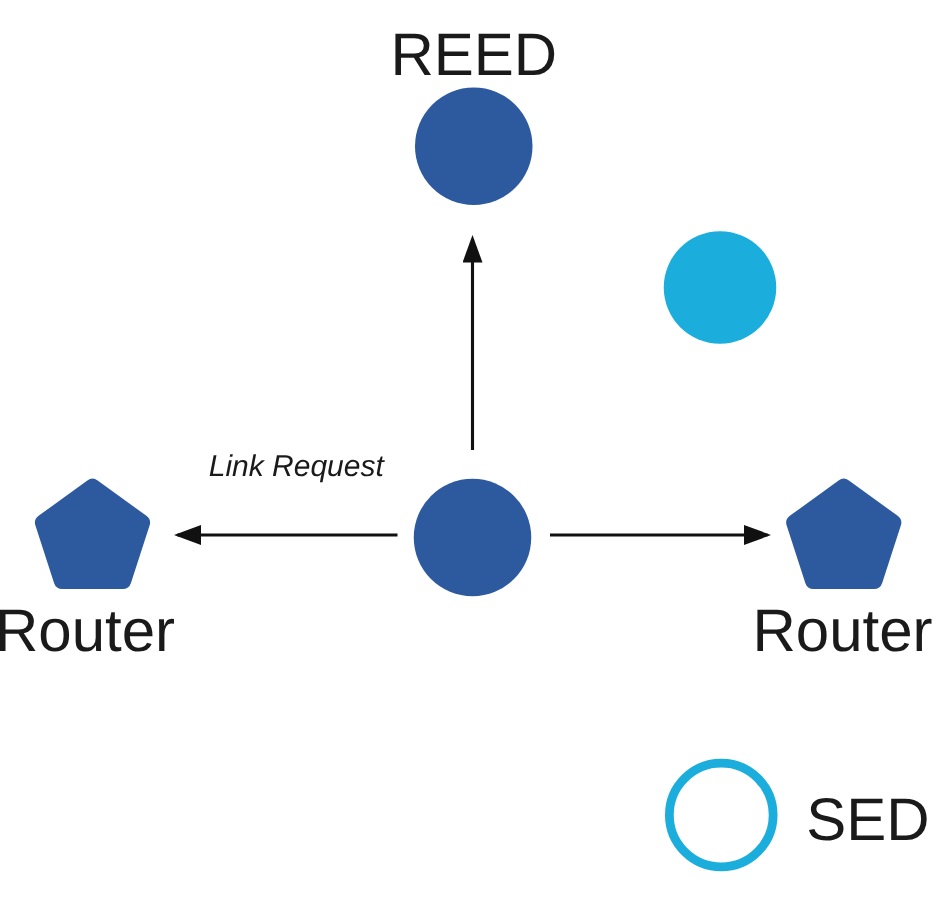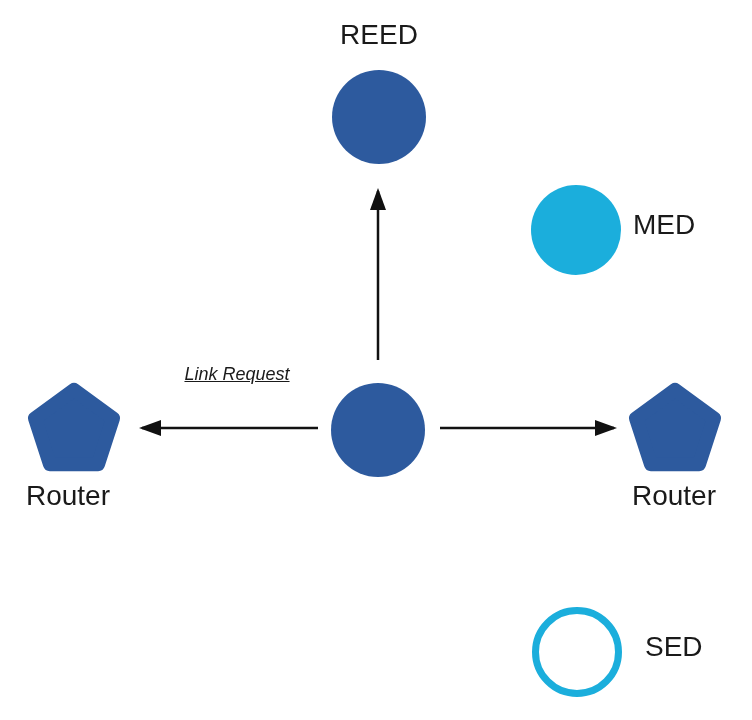--- a/index.html
+++ b/index.html
@@ -10,47 +10,46 @@
   }
   .canvas {
     position: relative;
     width: 752px;
     height: 720px;
     background: #ffffff;
     overflow: hidden;
   }
   .node-label {
     position: absolute;
-    font-size: 28px;
+    font-size: 48px;
     line-height: 1.0;
     color: #1a1a1a;
     white-space: nowrap;
   }
   .centered-x { transform: translateX(-50%); }
   .circle {
     position: absolute;
     border-radius: 50%;
   }
   .ring {
     position: absolute;
     border-radius: 50%;
     box-sizing: border-box;
     border-style: solid;
     border-width: 7px;
     background: transparent;
   }
   .annotation {
     position: absolute;
     font-style: italic;
-    font-size: 18px;
+    font-size: 24px;
     line-height: 26px;
     color: #1a1a1a;
     text-align: center;
     white-space: nowrap;
-    text-decoration: underline;
   }
   svg.pent {
     position: absolute;
     width: 100px;
     height: 100px;
     overflow: visible;
   }
   svg.arrows {
     position: absolute;
     left: 0;
@@ -73,21 +72,20 @@
     </defs>
     <line x1="378" y1="360" x2="378" y2="191" stroke-width="2.5" marker-end="url(#ah)" stroke="#111111"></line>
     <line x1="318" y1="428" x2="142" y2="428" stroke-width="2.5" marker-end="url(#ah)" stroke="#111111"></line>
     <line x1="440" y1="428" x2="614" y2="428" stroke-width="2.5" marker-end="url(#ah)" stroke="#111111"></line>
   </svg>
 
   <div class="node-label centered-x" style="left:379px; top:21px;">REED</div>
   <div class="circle" style="left: 332px; top: 70px; width: 94px; height: 94px; background-color: rgb(45, 90, 158);"></div>
 
   <div class="circle" style="left: 531px; top: 185px; width: 90px; height: 90px; background-color: rgb(27, 174, 220);"></div>
-  <div class="node-label" style="left:633px; top:211px;">MED</div>
 
   <div class="annotation centered-x" style="left:237px; top:361px;">
     <div>Link Request</div>
   </div>
 
   <div class="circle" style="left: 331px; top: 383px; width: 94px; height: 94px; background-color: rgb(45, 90, 158);"></div>
 
   <svg class="pent" style="left:24px; top:381px;" viewBox="-50 -50 100 100" xmlns="http://www.w3.org/2000/svg">
     <polygon points="0,-41 39,-12.67 24.1,33.17 -24.1,33.17 -39,-12.67" stroke-width="14" stroke-linejoin="round" fill="#2D5A9E" stroke="#2D5A9E"></polygon>
   </svg>

